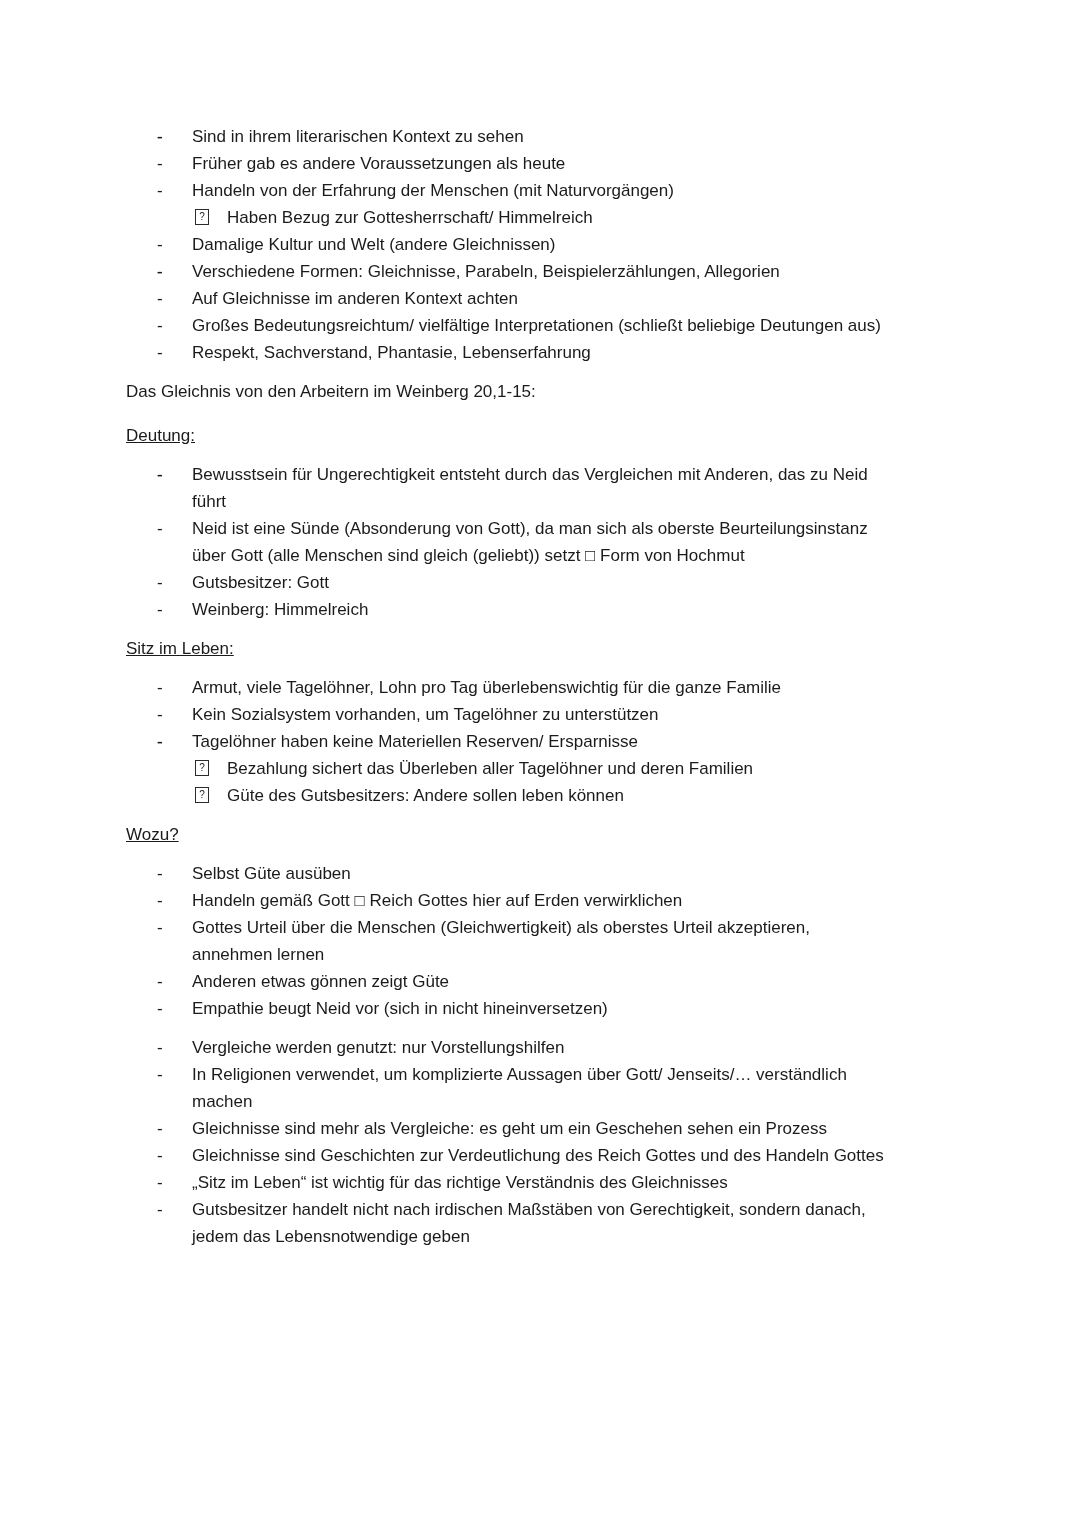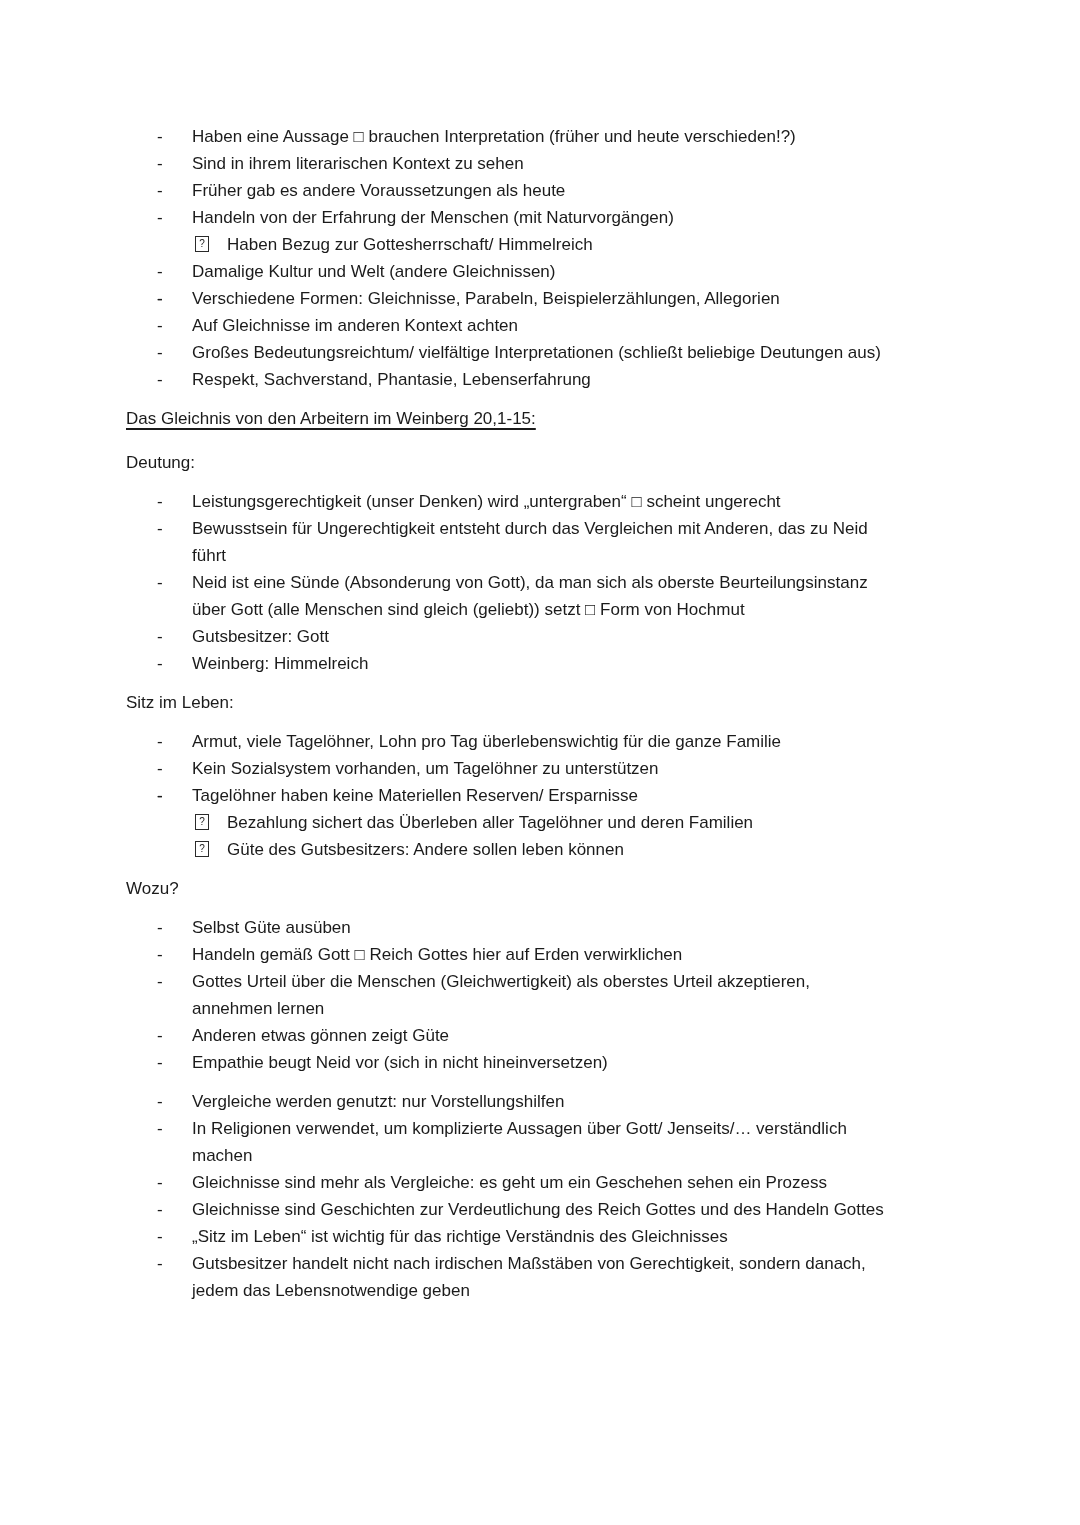--- a/index.html
+++ b/index.html
@@ -10,29 +10,29 @@
     box-sizing: border-box;
     background: #ffffff;
     color: #1b1b1b;
     font-family: "Liberation Sans", "DejaVu Sans", sans-serif;
     font-size: 17px;
     line-height: 27px;
     padding: 123px 90px 0 126px;
     overflow: hidden;
   }
   .heading {
-    text-decoration: underline;
     text-decoration-thickness: 1.5px;
     text-underline-offset: 4px;
     margin: 0 0 17px 0;
     white-space: pre-wrap;
   }
   .label {
     margin: 0 0 12px 0;
     white-space: pre-wrap;
+    text-decoration: underline;
   }
   ul.list {
     list-style: none;
     margin: 0 0 12px 0;
     padding: 0;
   }
   li.li {
     position: relative;
     padding-left: 66px;
     white-space: pre-wrap;
@@ -55,36 +55,36 @@
     font-size: 10px;
     line-height: 13px;
     text-align: center;
   }
 </style>
 </head>
 <body>
 
 <div class="page">
     <ul class="list">
-      <li class="li lvl1"><span class="marker">-</span><span class="li-text">Haben eine Aussage □ brauchen Interpretation (früher und heute verschieden!?)</span></li>
+      <li class="li lvl1"><span class="marker">-</span></li>
       <li class="li lvl1"><span class="marker">-</span><span class="li-text">Sind in ihrem literarischen Kontext zu sehen</span></li>
       <li class="li lvl1"><span class="marker">-</span><span class="li-text">Früher gab es andere Voraussetzungen als heute</span></li>
       <li class="li lvl1"><span class="marker">-</span><span class="li-text">Handeln von der Erfahrung der Menschen (mit Naturvorgängen)</span></li>
       <li class="li lvl2"><span class="marker">?</span><span class="li-text">Haben Bezug zur Gottesherrschaft/ Himmelreich</span></li>
       <li class="li lvl1"><span class="marker">-</span><span class="li-text">Damalige Kultur und Welt (andere Gleichnissen)</span></li>
       <li class="li lvl1"><span class="marker">-</span></li>
       <li class="li lvl1"><span class="marker">-</span><span class="li-text">Verschiedene Formen: Gleichnisse, Parabeln, Beispielerzählungen, Allegorien</span></li>
       <li class="li lvl1"><span class="marker">-</span><span class="li-text">Auf Gleichnisse im anderen Kontext achten</span></li>
       <li class="li lvl1"><span class="marker">-</span><span class="li-text">Großes Bedeutungsreichtum/ vielfältige Interpretationen (schließt beliebige Deutungen aus)</span></li>
       <li class="li lvl1"><span class="marker">-</span><span class="li-text">Respekt, Sachverstand, Phantasie, Lebenserfahrung</span></li>
     </ul>
     <div class="heading">Das Gleichnis von den Arbeitern im Weinberg 20,1-15:</div>
     <div class="label">Deutung:</div>
     <ul class="list">
-      <li class="li lvl1"><span class="marker">-</span><span class="li-text">Leistungsgerechtigkeit (unser Denken) wird „untergraben“ □ scheint ungerecht</span></li>
+      <li class="li lvl1"><span class="marker">-</span></li>
       <li class="li lvl1"><span class="marker">-</span><span class="li-text">Bewusstsein für Ungerechtigkeit entsteht durch das Vergleichen mit Anderen, das zu Neid
 führt</span></li>
       <li class="li lvl1"><span class="marker">-</span><span class="li-text">Neid ist eine Sünde (Absonderung von Gott), da man sich als oberste Beurteilungsinstanz
 über Gott (alle Menschen sind gleich (geliebt)) setzt □ Form von Hochmut</span></li>
       <li class="li lvl1"><span class="marker">-</span><span class="li-text">Gutsbesitzer: Gott</span></li>
       <li class="li lvl1"><span class="marker">-</span><span class="li-text">Weinberg: Himmelreich</span></li>
     </ul>
     <div class="label">Sitz im Leben:</div>
     <ul class="list">
       <li class="li lvl1"><span class="marker">-</span><span class="li-text">Armut, viele Tagelöhner, Lohn pro Tag überlebenswichtig für die ganze Familie</span></li>

